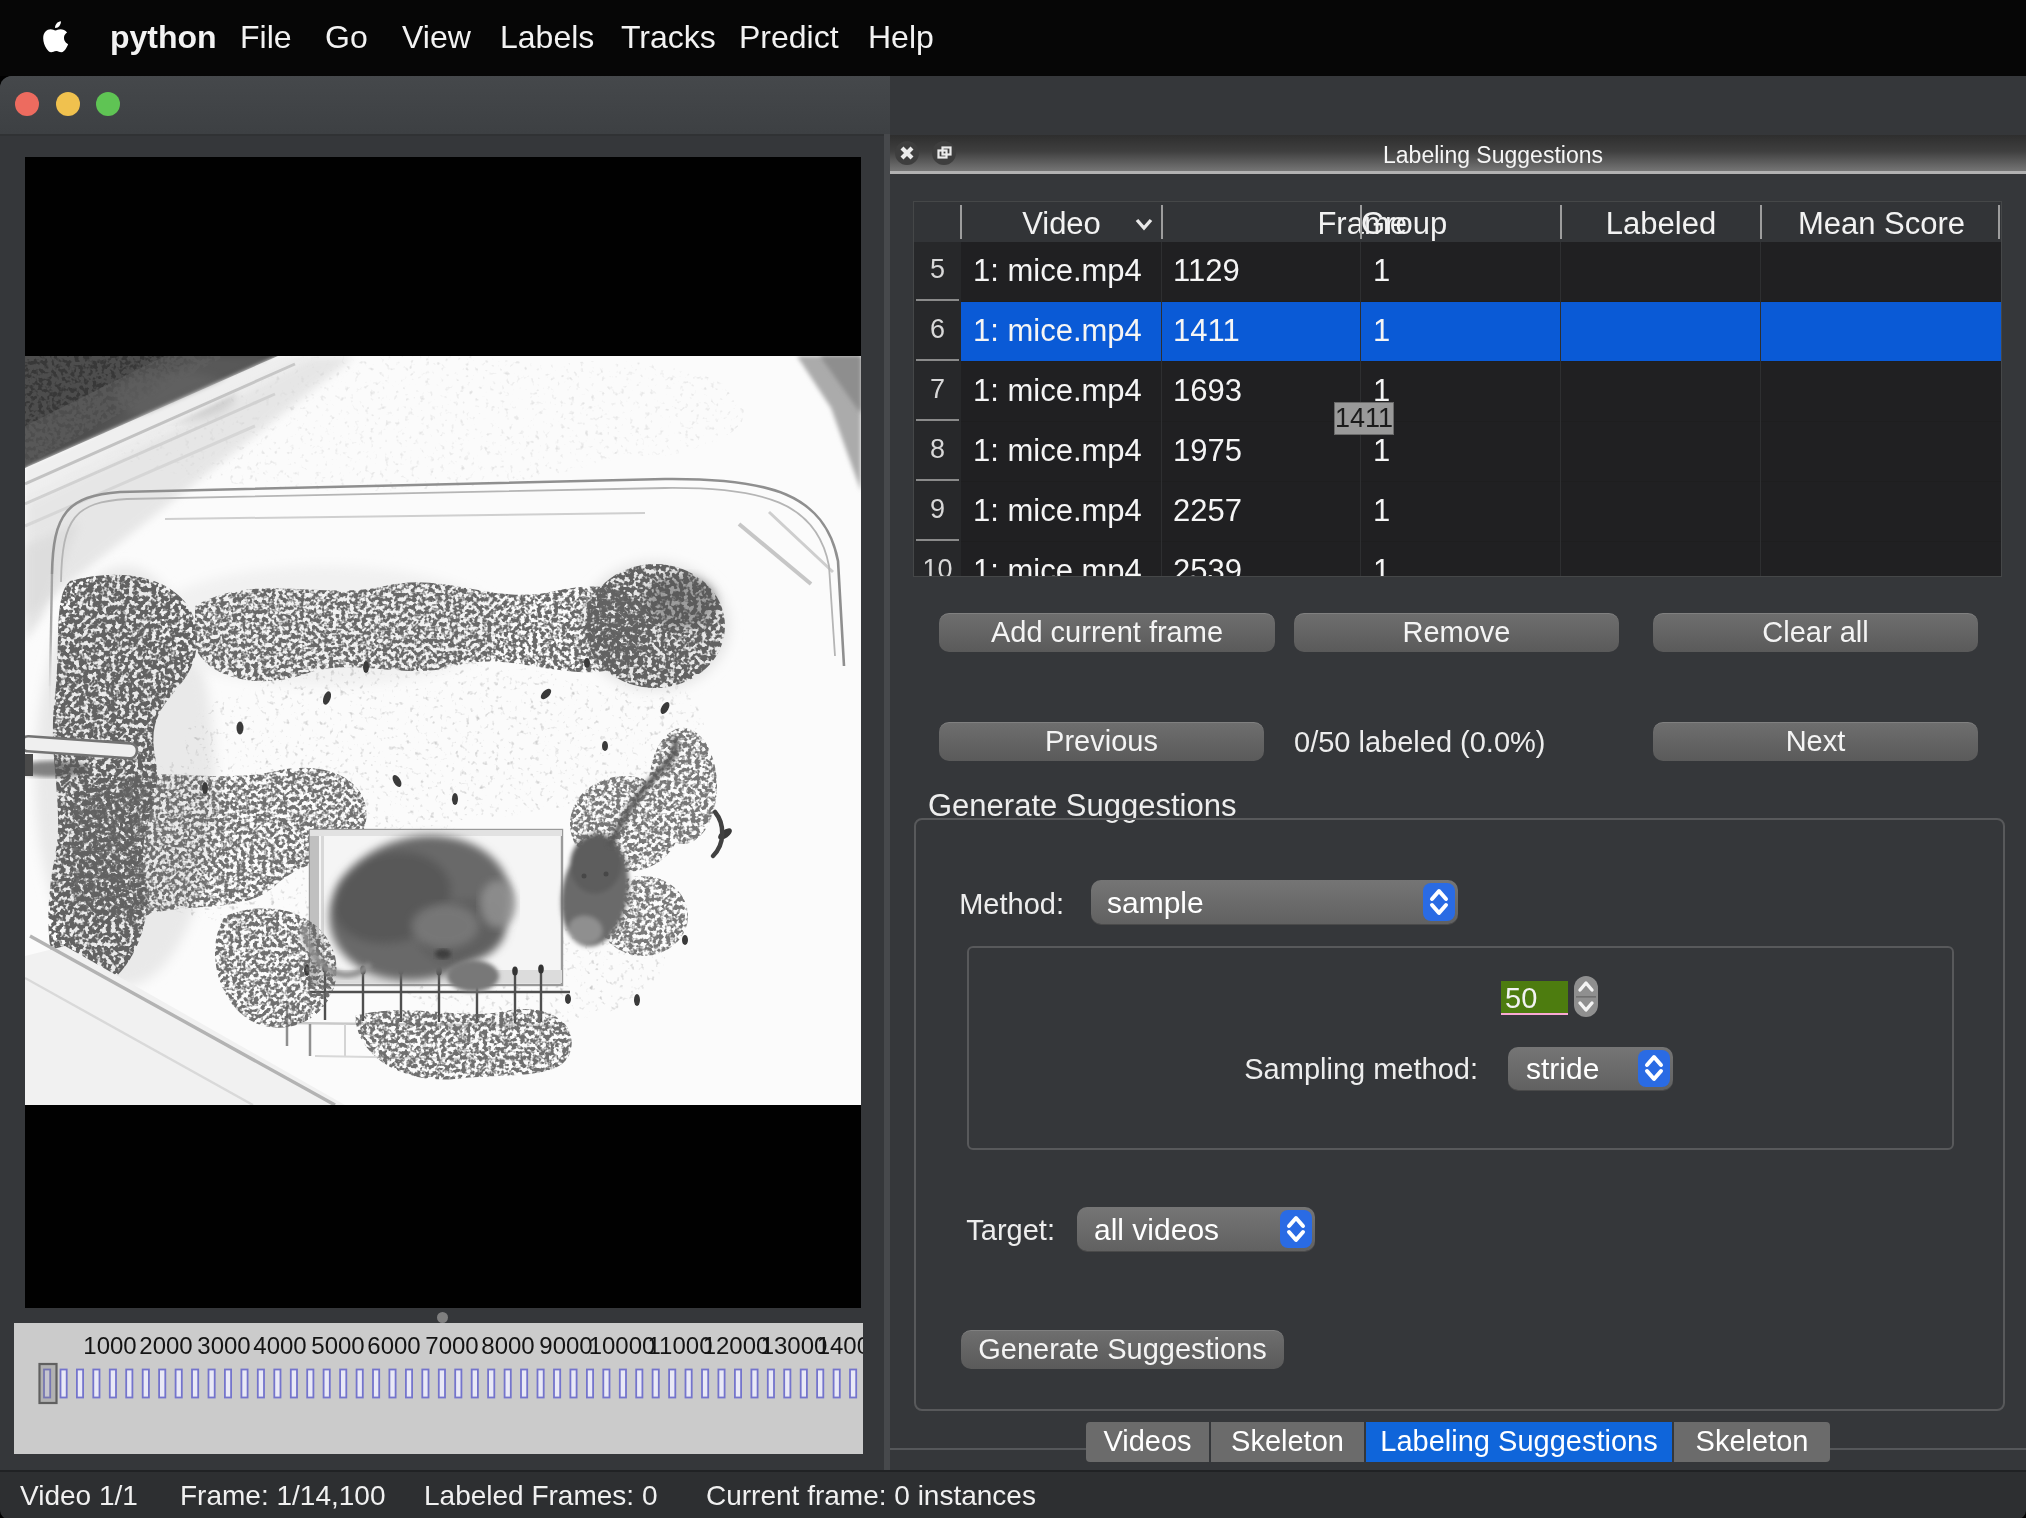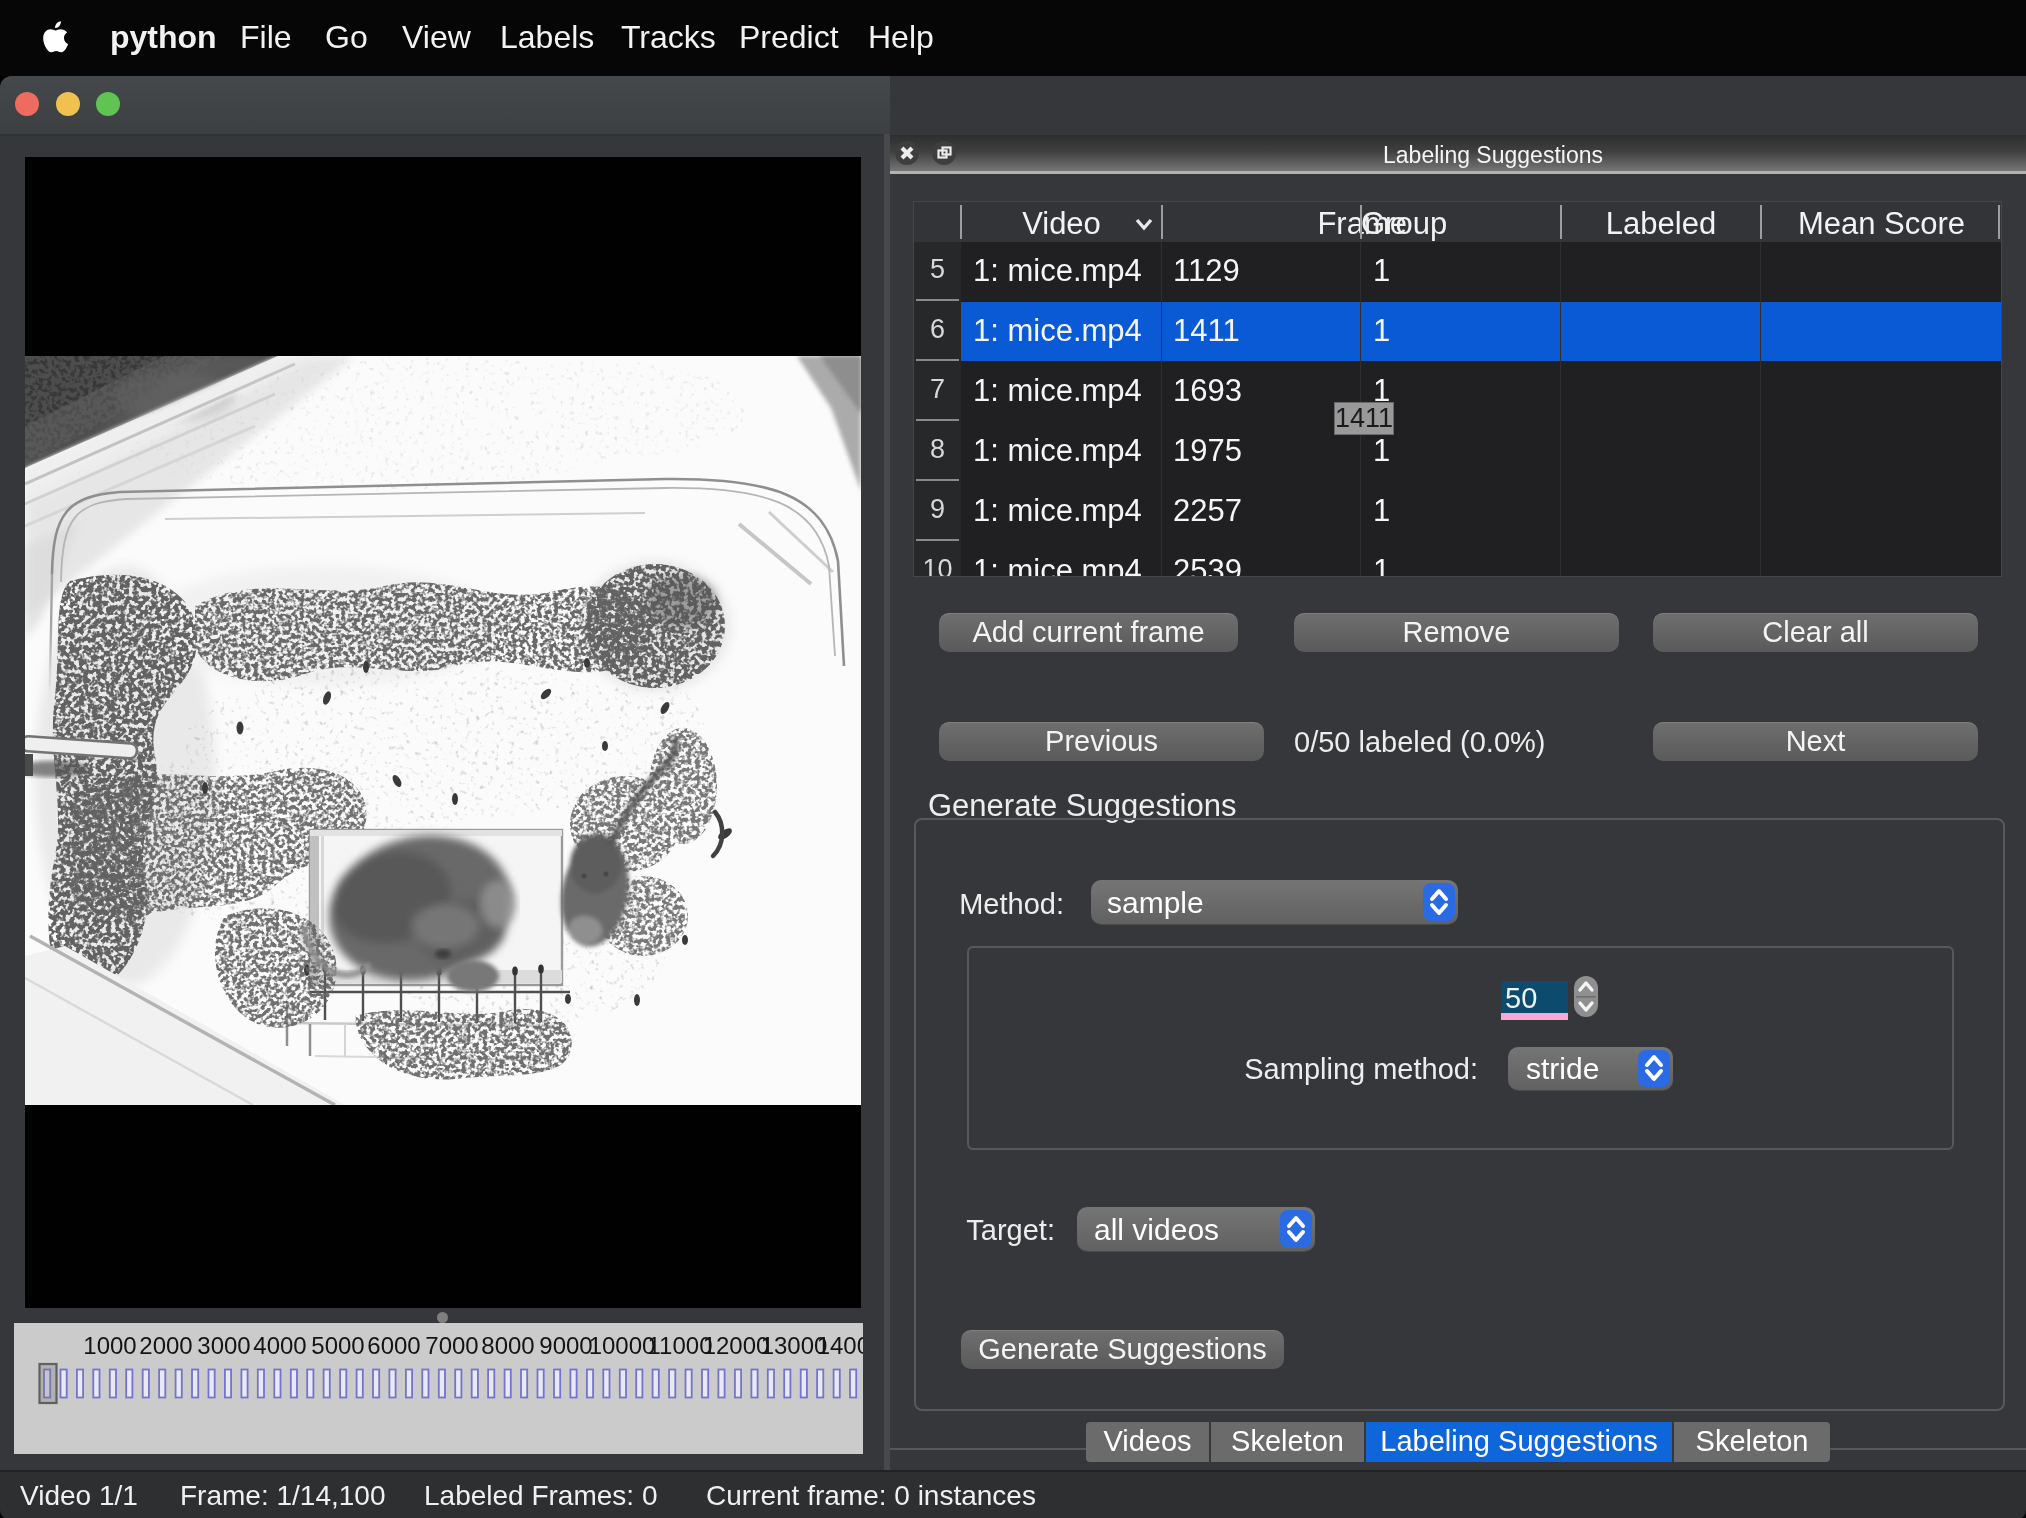--- a/index.html
+++ b/index.html
@@ -370,38 +370,38 @@
    <div class="ab" style="left:459px;top:351px;color:#f5f5f5;">1</div>
 
    <div class="ab" style="left:247px;top:40px;width:1px;height:334px;background:#2e2f31;"></div>
    <div class="ab" style="left:446px;top:40px;width:1px;height:334px;background:#2e2f31;"></div>
    <div class="ab" style="left:646px;top:40px;width:1px;height:334px;background:#2e2f31;"></div>
    <div class="ab" style="left:846px;top:40px;width:1px;height:334px;background:#2e2f31;"></div>
  </div>
 
  <div class="ab" style="left:444px;top:326px;width:58px;height:31px;background:#999;border:1px solid #6a6a6a;color:#1b1b1b;font-size:27px;text-align:center;line-height:30px;">1411</div>
 
- <div class="btn" style="left:49px;top:537px;width:299px;">Add current frame</div>
+ <div class="btn" style="left:49px;top:537px;width:336px;">Add current frame</div>
  <div class="btn" style="left:404px;top:537px;width:325px;">Remove</div>
  <div class="btn" style="left:763px;top:537px;width:325px;">Clear all</div>
  <div class="btn" style="left:49px;top:646px;width:325px;">Previous</div>
  <div class="lab" style="left:404px;top:650px;width:240px;text-align:center;">0/50 labeled (0.0%)</div>
  <div class="btn" style="left:763px;top:646px;width:325px;">Next</div>
 
  <div class="lab" style="left:38px;top:712px;font-size:31px;">Generate Suggestions</div>
  <div class="gb" style="left:24px;top:742px;width:1087px;height:589px;"></div>
  <div class="lab" style="left:24px;top:812px;width:150px;text-align:right;">Method:</div>
  <div class="combo" style="left:201px;top:804px;width:367px;">
       <span style="position:absolute;left:16px;top:6px;">sample</span>
    <span class="cap"><svg width="32" height="38" viewBox="0 0 32 38">
           <path d="M9 16 L16 8 L23 16 M9 22 L16 30 L23 22" fill="none" stroke="#fff" stroke-width="4" stroke-linecap="round" stroke-linejoin="round"></path>
         </svg></span>
     </div>
  <div class="gb" style="left:77px;top:870px;width:983px;height:200px;border-radius:6px;"></div>
- <div class="ab" style="left:611px;top:905px;width:67px;height:32px;background:#0c4a6e;border-bottom:7px solid #f9a8d4;">
+ <div class="ab" style="left:611px;top:905px;width:67px;height:32px;background:#4d7c0f;border-bottom:2px solid #f9a8d4;">
       <span style="position:absolute;left:4px;top:1px;font-size:29px;">50</span>
     </div>
  <div class="ab" style="left:684px;top:900px;width:24px;height:41px;border-radius:12px;background:#8f8f8f;">
    <svg width="24" height="41" viewBox="0 0 24 41">
         <path d="M6 14 L12 7 L18 14" fill="none" stroke="#f4f4f4" stroke-width="3.4" stroke-linecap="round" stroke-linejoin="round"></path>
         <path d="M6 27 L12 34 L18 27" fill="none" stroke="#f4f4f4" stroke-width="3.4" stroke-linecap="round" stroke-linejoin="round"></path>
         <rect x="2" y="20" width="20" height="1.6" fill="#707070"></rect>
       </svg></div>
  <div class="lab" style="left:188px;top:977px;width:400px;text-align:right;">Sampling method:</div>
  <div class="combo" style="left:618px;top:971px;width:165px;height:43px;">

